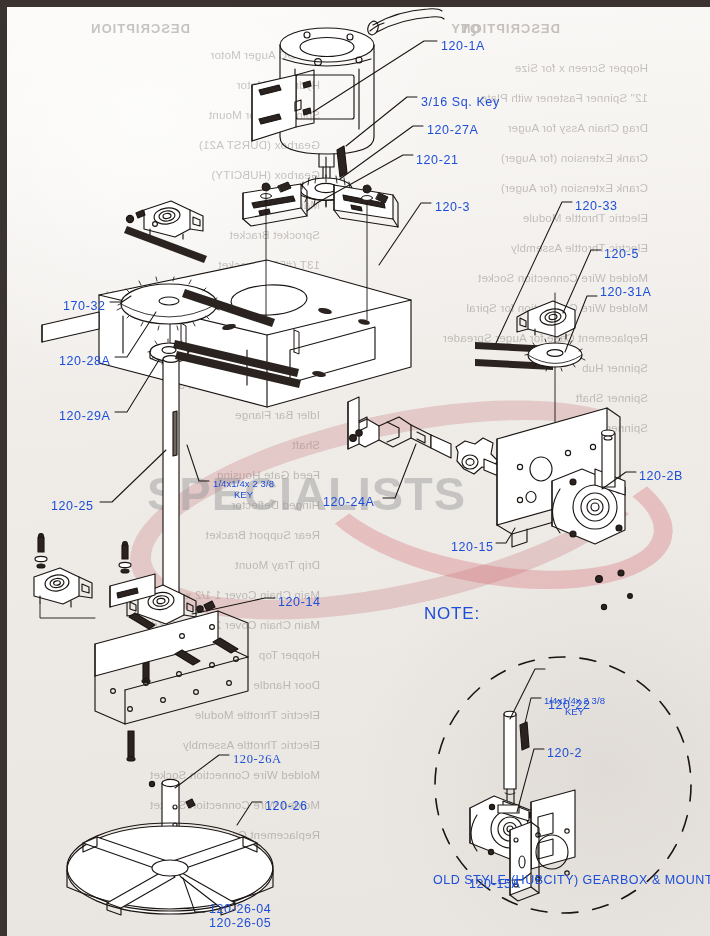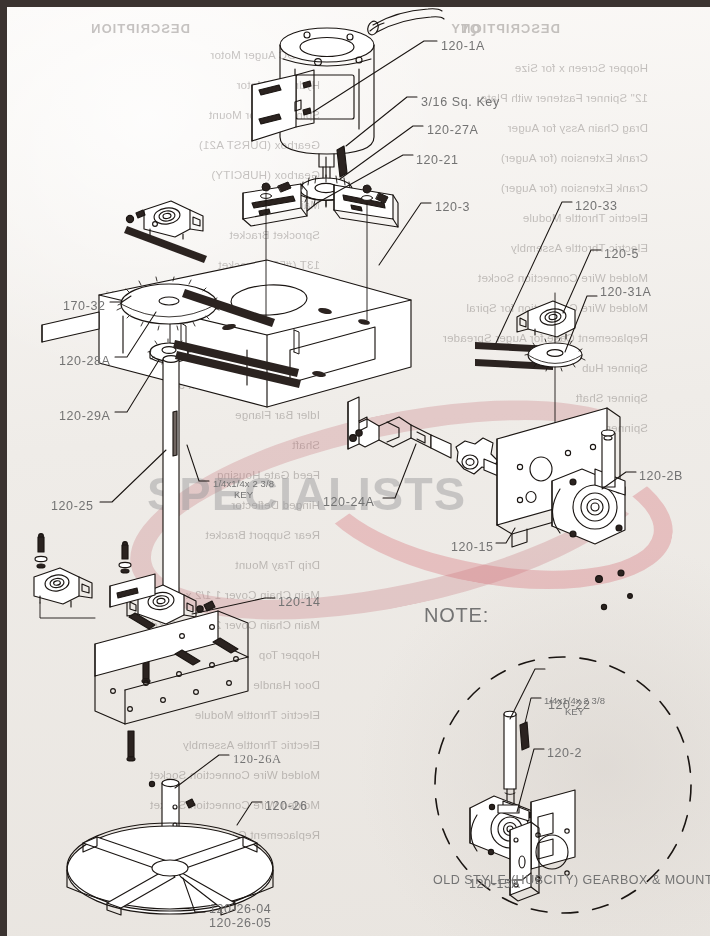--- a/index.html
+++ b/index.html
@@ -58,24 +58,24 @@
     color:rgba(150,150,152,.46);
     font-family:"Liberation Sans", sans-serif;
   }
   
   #art{position:absolute;inset:0;z-index:4;}
   #art svg{display:block;}
   
   .lbl{
     position:absolute;z-index:6;white-space:nowrap;
     font-family:"Liberation Sans", sans-serif;
-    font-size:12.5px;color:#737373;letter-spacing:.6px;
+    font-size:12.5px;color:#1d4ed8;letter-spacing:.6px;
   }
   .lbl.sm{font-size:9.5px;letter-spacing:.1px;line-height:11px;}
-  .lbl.note-big{font-size:20px;letter-spacing:.8px;}
+  .lbl.note-big{font-size:17px;letter-spacing:.8px;}
   .lbl.note-body{font-size:12px;letter-spacing:.3px;line-height:14px;}
   .lbl.cap{font-size:12.5px;letter-spacing:.5px;}
 </style>
 </head>
 <body>
 
 <div id="page">
 
   <div id="paper-tint"></div>
 

